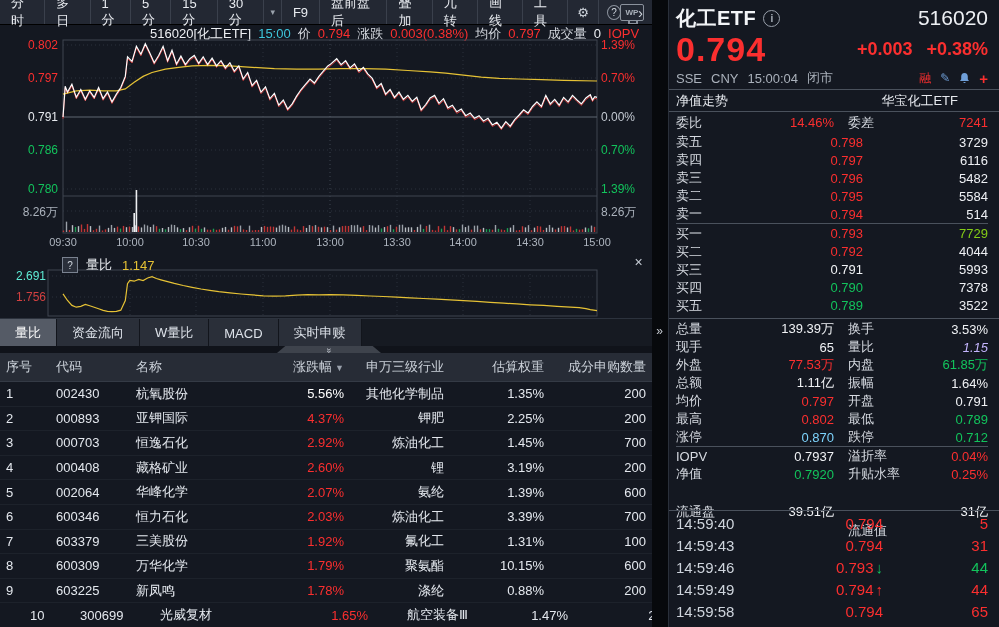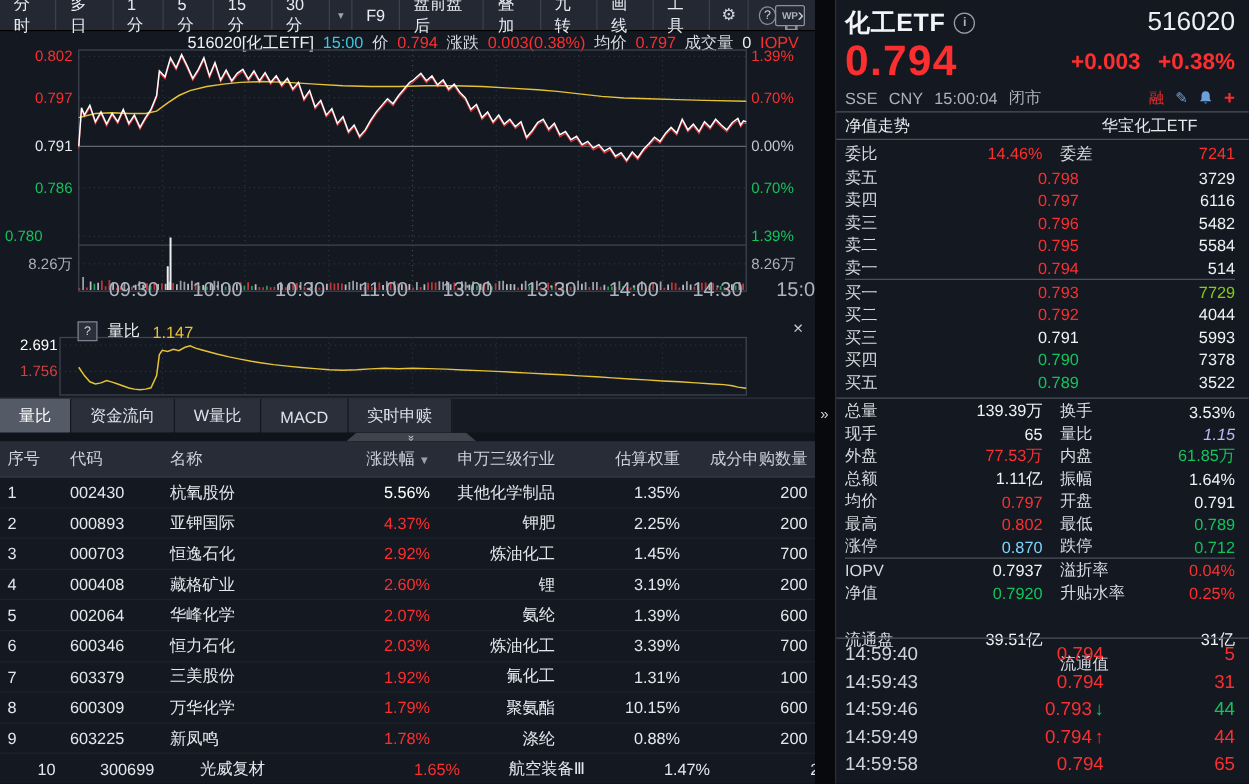--- a/index.html
+++ b/index.html
@@ -16,21 +16,21 @@
   .tb-spacer{flex:1;}
   .chart-header{position:absolute;left:0;top:24px;width:652px;height:19px;display:flex;align-items:center;
     padding-left:150px;box-sizing:border-box;white-space:nowrap;font-size:13px;}
   .chart-header span{margin-right:7px;}
   .wp-icon{position:absolute;right:8px;top:4px;width:22px;height:15px;border:1px solid #8b929d;border-radius:2px;
     color:#aab1bb;font-size:8px;font-weight:bold;display:flex;align-items:center;justify-content:center;}
   .wp-icon:after{content:"";position:absolute;bottom:-4px;left:7px;width:6px;height:3px;border-left:2px solid #8b929d;border-right:2px solid #8b929d;border-bottom:1px solid #8b929d;}
   svg.charts{position:absolute;left:0;top:0;width:652px;height:318px;}
   .axis-lab{position:absolute;font-size:12px;transform:translateY(-50%);}
   .axis-lab.r{left:601px;}
-  .time-lab{position:absolute;top:224px;font-size:16px;color:#aeb5bf;transform:translateX(-50%);margin-left:44px;}
+  .time-lab{position:absolute;top:236px;font-size:11px;color:#aeb5bf;transform:translateX(-50%);}
   .sub-head{position:absolute;left:62px;top:256px;display:flex;align-items:center;font-size:13px;}
   .q-box{display:inline-flex;align-items:center;justify-content:center;width:14px;height:14px;border:1px solid #7a8materia29;
     border:1px solid #7a8290;color:#cfd5dd;font-size:10px;margin-right:8px;background:#2a2f3a;}
   .sub-close{position:absolute;right:6px;top:255px;width:15px;height:15px;color:#c6ccd5;font-size:14px;line-height:15px;
     text-align:center;cursor:default;}
   
   .tabs{position:absolute;left:0;top:318px;width:652px;height:28px;background:#161a22;display:flex;border-top:1px solid #2c323d;}
   .tab{display:flex;align-items:center;padding:0 15px;background:#2a2f39;border-right:1px solid #12151c;color:#dde2e9;cursor:default;}
   .tab.active{background:#555b66;color:#fff;}
   .collapse-strip{position:absolute;left:0;top:346px;width:652px;height:7px;background:#10131a;}
@@ -338,29 +338,29 @@
         <line x1="463" y1="270" x2="463" y2="316" stroke="#2b313c" stroke-dasharray="1,3"></line>
         <line x1="530" y1="270" x2="530" y2="316" stroke="#2b313c" stroke-dasharray="1,3"></line>
         <polyline points="63.0,293.8 67.5,300.5 71.9,305.4 76.3,307.2 80.8,306.3 85.3,304.5 89.7,305.7 94.2,307.2 98.6,308.8 103.1,310.4 107.5,311.3 112.0,311.7 116.4,311.3 120.8,310.2 125.3,300.5 127.5,283.7 129.8,280.3 134.2,281.2 138.7,279.4 143.1,280.5 147.6,278.0 152.0,276.7 156.4,278.5 160.9,279.8 167.6,281.6 174.3,283.4 183.2,285.5 192.1,287.3 201.0,289.0 209.8,290.4 218.8,291.7 229.9,292.9 241.0,294.0 252.1,294.9 263.3,295.8 274.4,296.2 285.5,295.8 296.6,295.1 307.8,294.7 318.9,294.9 330.0,294.7 343.4,294.9 356.7,295.3 370.1,296.0 383.4,296.5 396.8,297.1 410.1,297.8 423.4,298.5 436.8,299.2 450.1,299.8 463.5,300.7 476.9,301.4 490.2,302.3 503.6,303.2 516.9,303.9 530.3,304.8 543.6,305.4 557.0,306.3 570.3,307.2 579.2,307.7 585.9,308.6 590.3,309.7 597.0,310.6" fill="none" stroke="#e6c235" stroke-width="1.2"></polyline>
       </svg>
 
     <div id="axis-labels">
         <span class="axis-lab" style="right: 594px; top: 45px; color: rgb(251, 47, 47);">0.802</span>
         <span class="axis-lab" style="right: 594px; top: 78px; color: rgb(251, 47, 47);">0.797</span>
         <span class="axis-lab" style="right: 594px; top: 117px; color: rgb(230, 233, 238);">0.791</span>
         <span class="axis-lab" style="right: 594px; top: 150px; color: rgb(18, 195, 92);">0.786</span>
-        <span class="axis-lab" style="right: 618px; top: 189px; color: rgb(18, 195, 92);">0.780</span>
+        <span class="axis-lab" style="right: 594px; top: 189px; color: rgb(18, 195, 92);">0.780</span>
         <span class="axis-lab" style="right: 594px; top: 212px; color: rgb(170, 177, 187);">8.26万</span>
         <span class="axis-lab r" style="top: 45px; color: rgb(251, 47, 47);">1.39%</span>
         <span class="axis-lab r" style="top: 78px; color: rgb(251, 47, 47);">0.70%</span>
         <span class="axis-lab r" style="top: 117px; color: rgb(195, 201, 210);">0.00%</span>
         <span class="axis-lab r" style="top: 150px; color: rgb(18, 195, 92);">0.70%</span>
         <span class="axis-lab r" style="top: 189px; color: rgb(18, 195, 92);">1.39%</span>
         <span class="axis-lab r" style="top: 212px; color: rgb(170, 177, 187);">8.26万</span>
-        <span class="axis-lab" style="right: 606px; top: 276px; color: #ffffff;">2.691</span>
+        <span class="axis-lab" style="right: 606px; top: 276px; color: #5eead4;">2.691</span>
         <span class="axis-lab" style="right: 606px; top: 297px; color: rgb(210, 64, 64);">1.756</span>
       </div>
     <div id="time-labels">
         <span class="time-lab" style="left: 63px;">09:30</span>
         <span class="time-lab" style="left: 130px;">10:00</span>
         <span class="time-lab" style="left: 196px;">10:30</span>
         <span class="time-lab" style="left: 263px;">11:00</span>
         <span class="time-lab" style="left: 330px;">13:00</span>
         <span class="time-lab" style="left: 397px;">13:30</span>
         <span class="time-lab" style="left: 463px;">14:00</span>

